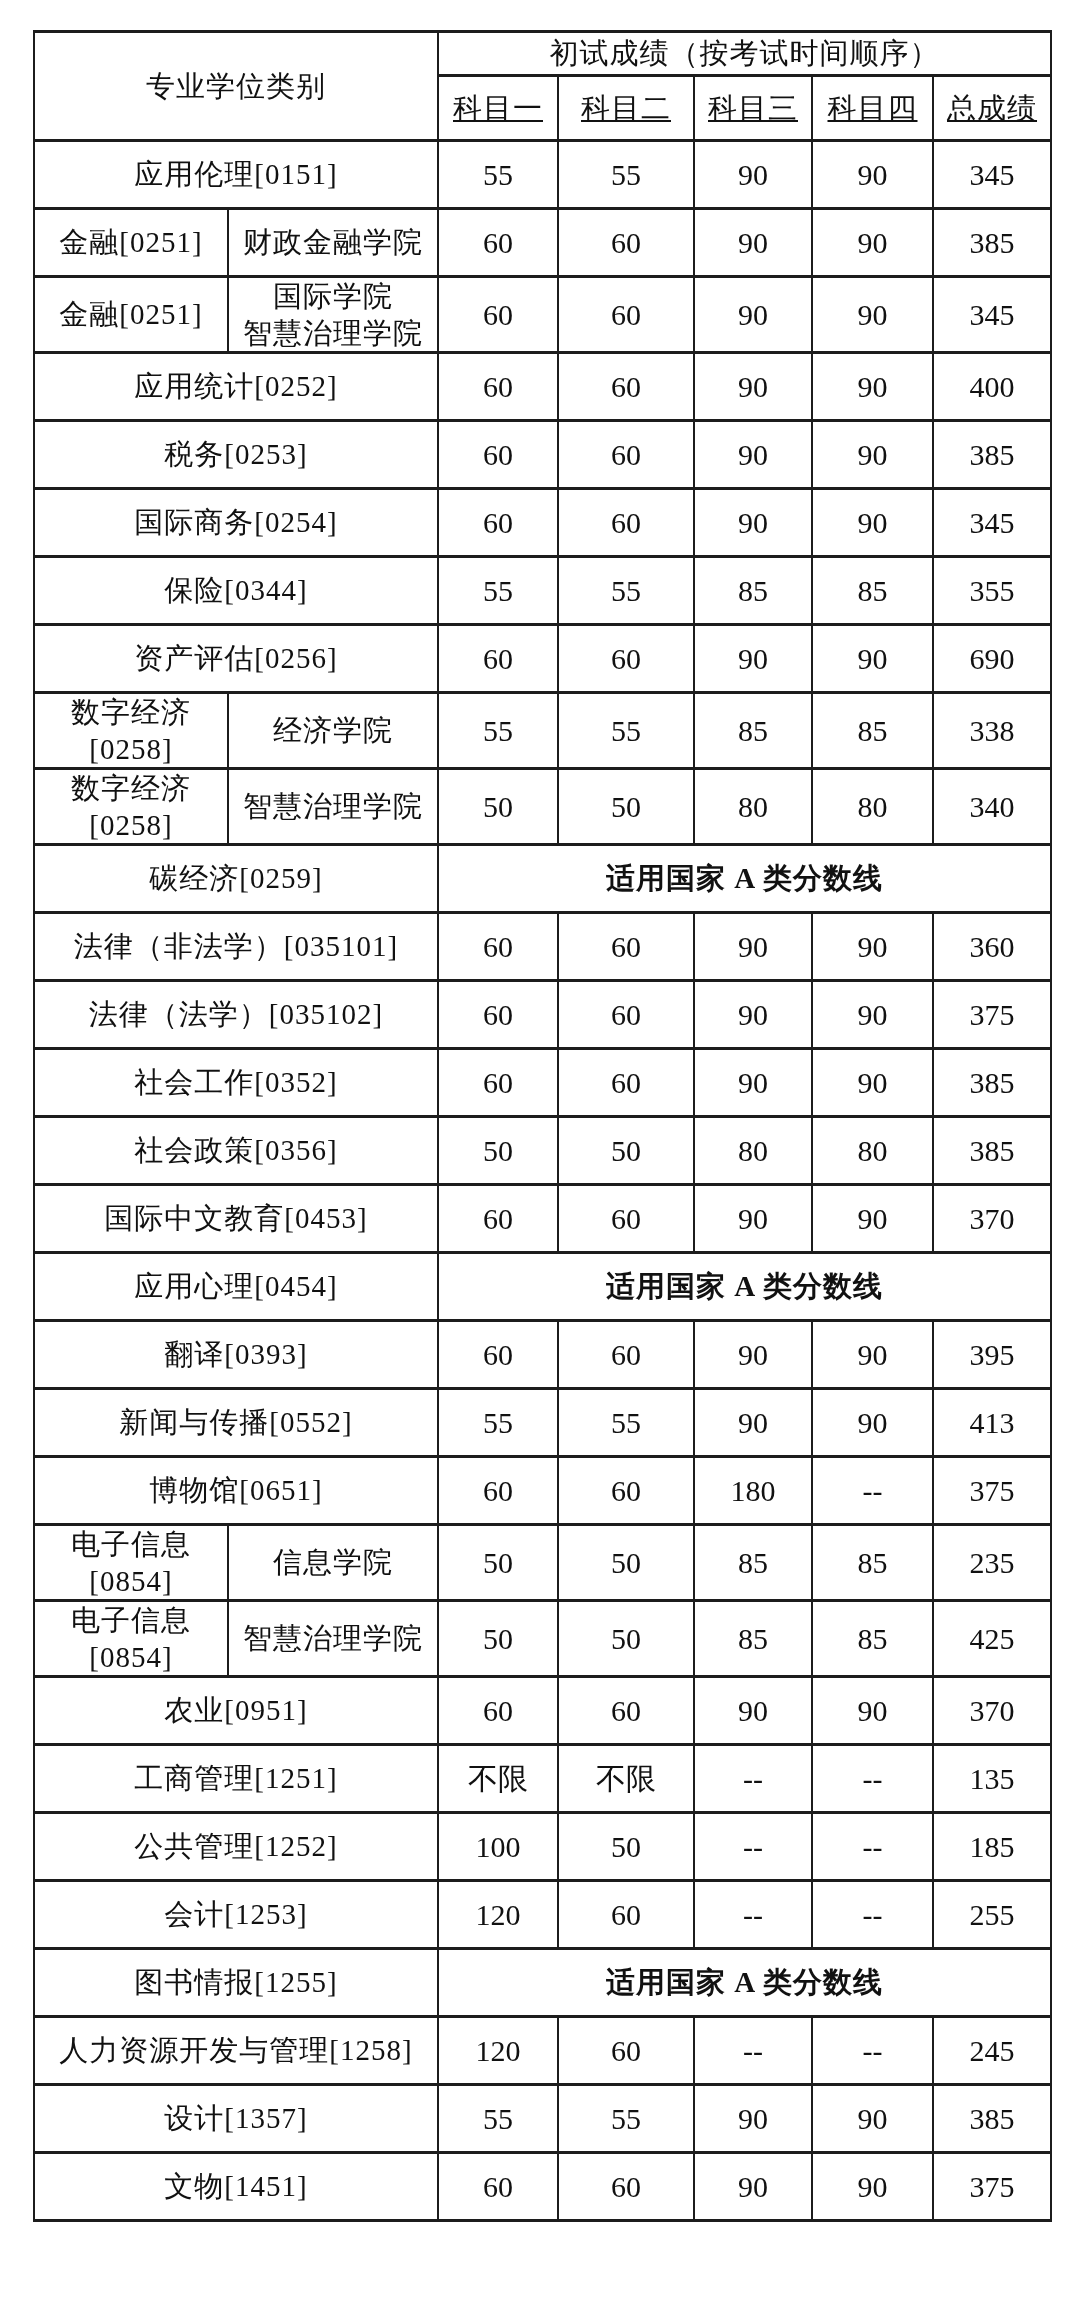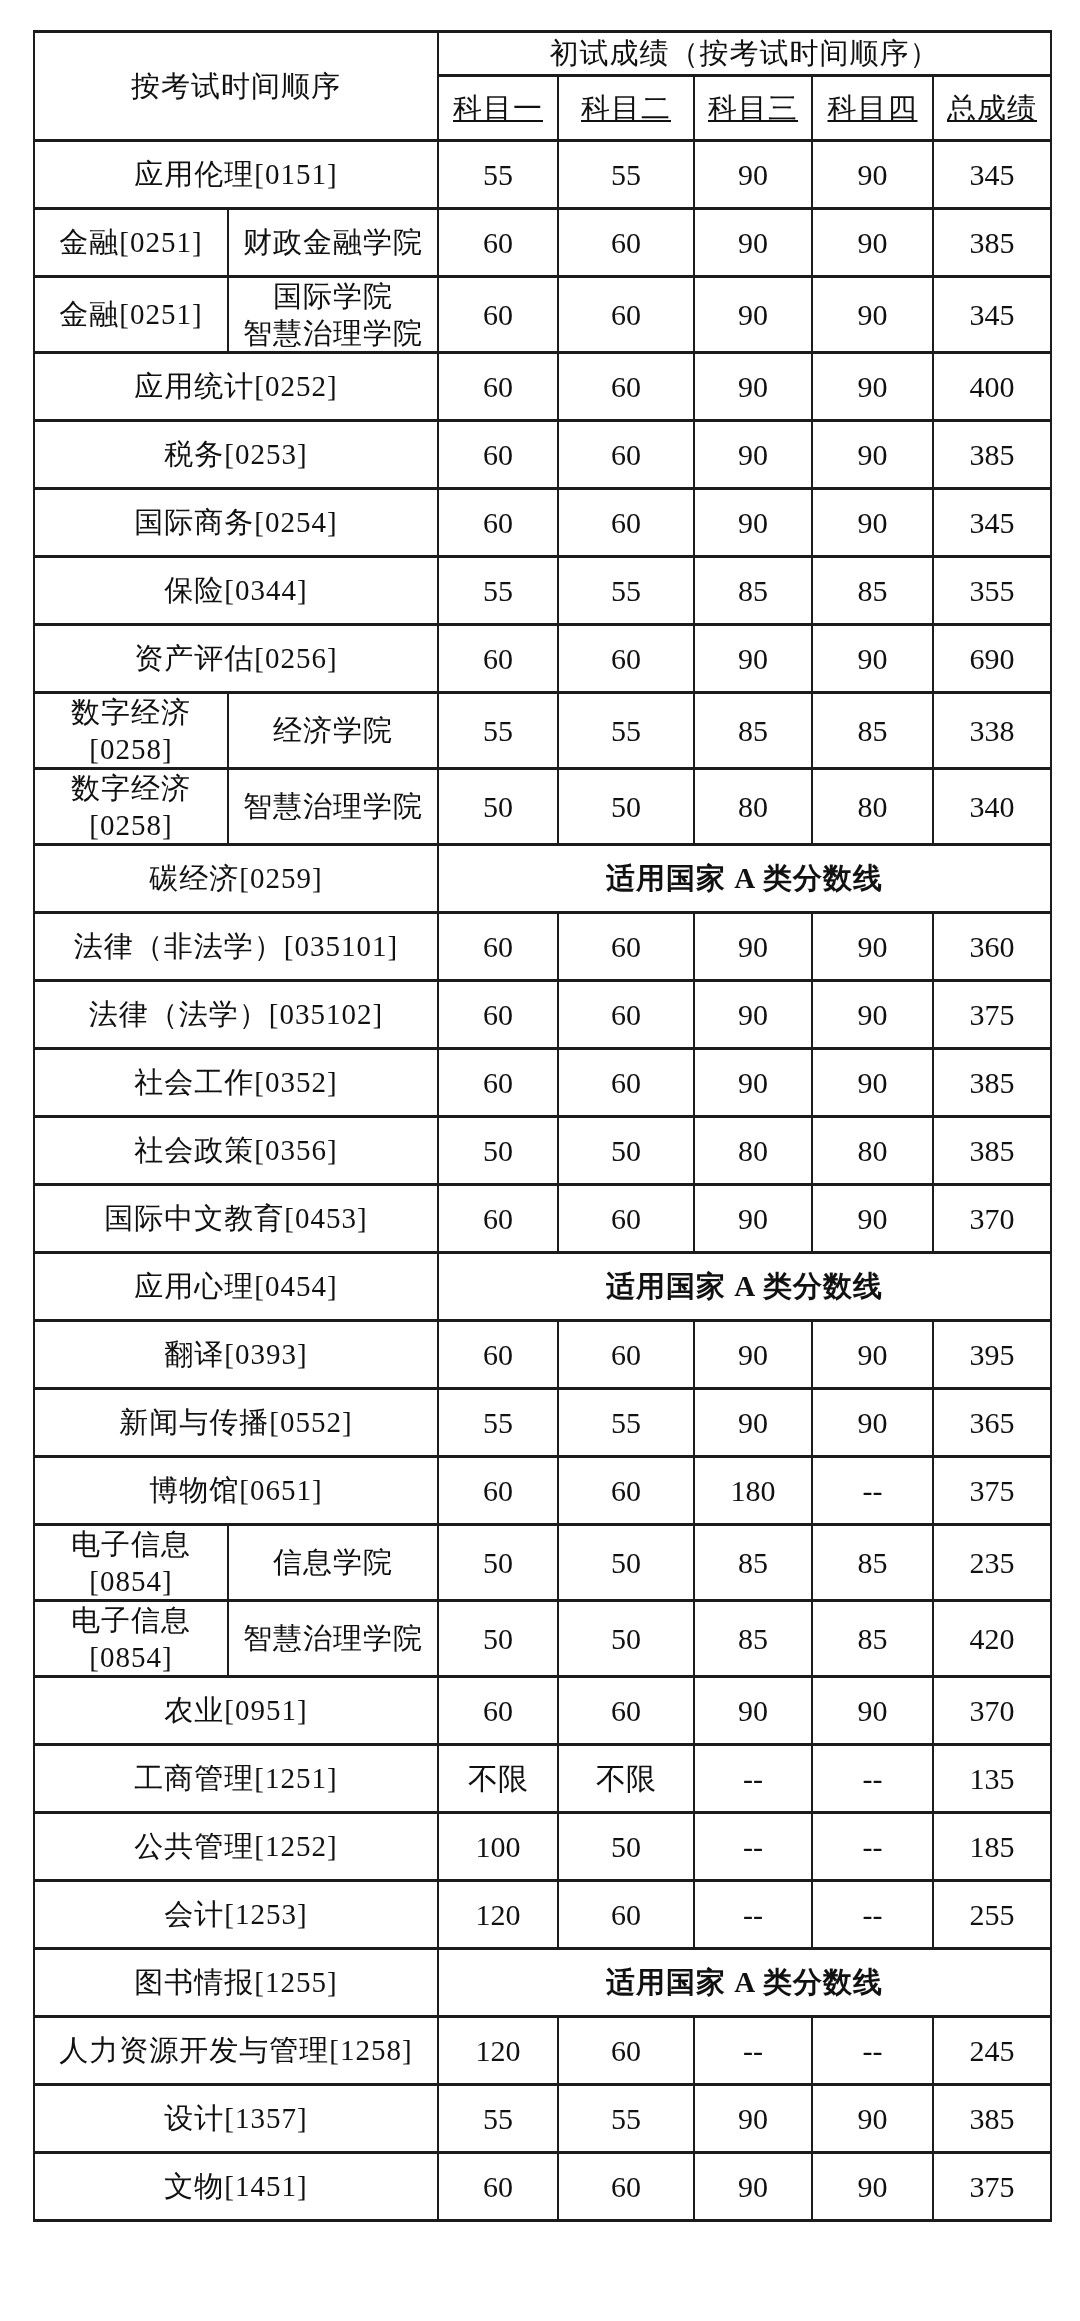--- a/index.html
+++ b/index.html
@@ -40,21 +40,21 @@
       <col style="width:194px">
         <col style="width:210px">
         <col style="width:120px">
       <col style="width:136px">
         <col style="width:118px">
         <col style="width:121px">
         <col style="width:118px">
     </colgroup>
     <thead>
       <tr class="hr1">
-        <td class="lab" colspan="2" rowspan="2">按考试时间顺序</td>
+        <td class="lab" colspan="2" rowspan="2">专业学位类别</td>
         <td class="grp" colspan="5">初试成绩（按考试时间顺序）</td>
       </tr>
       <tr class="hr2">
         <td>科目一</td>
         <td>科目二</td>
         <td>科目三</td>
         <td>科目四</td>
         <td>总成绩</td>
       </tr>
     </thead>
@@ -201,21 +201,21 @@
         <td class="num">90</td>
         <td class="num">90</td>
         <td class="num">395</td>
       </tr>
       <tr>
         <td class="lab" colspan="2">新闻与传播[0552]</td>
         <td class="num">55</td>
         <td class="num">55</td>
         <td class="num">90</td>
         <td class="num">90</td>
-        <td class="num">365</td>
+        <td class="num">413</td>
       </tr>
       <tr>
         <td class="lab" colspan="2">博物馆[0651]</td>
         <td class="num">60</td>
         <td class="num">60</td>
         <td class="num">180</td>
         <td class="num">--</td>
         <td class="num">375</td>
       </tr>
       <tr class="tall">
@@ -229,21 +229,21 @@
         <td class="num">235</td>
       </tr>
       <tr class="tall">
         <td class="lab">电子信息
 [0854]</td>
         <td class="lab">智慧治理学院</td>
         <td class="num">50</td>
         <td class="num">50</td>
         <td class="num">85</td>
         <td class="num">85</td>
-        <td class="num">420</td>
+        <td class="num">425</td>
       </tr>
       <tr>
         <td class="lab" colspan="2">农业[0951]</td>
         <td class="num">60</td>
         <td class="num">60</td>
         <td class="num">90</td>
         <td class="num">90</td>
         <td class="num">370</td>
       </tr>
       <tr>

